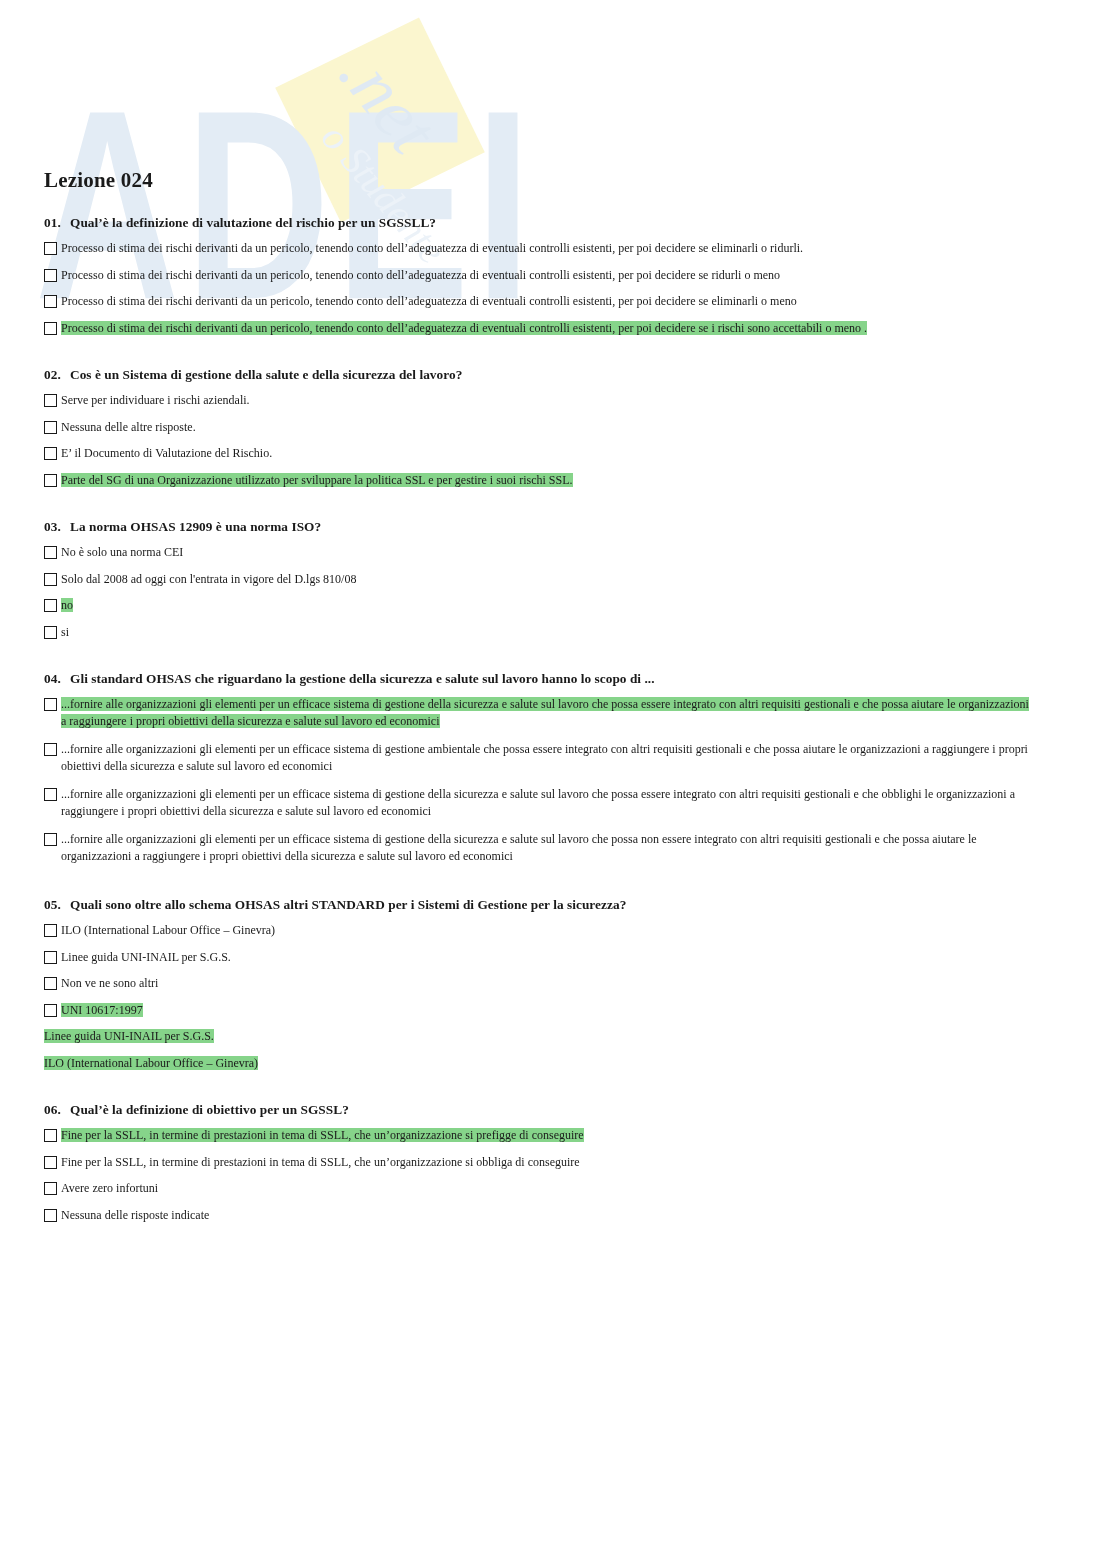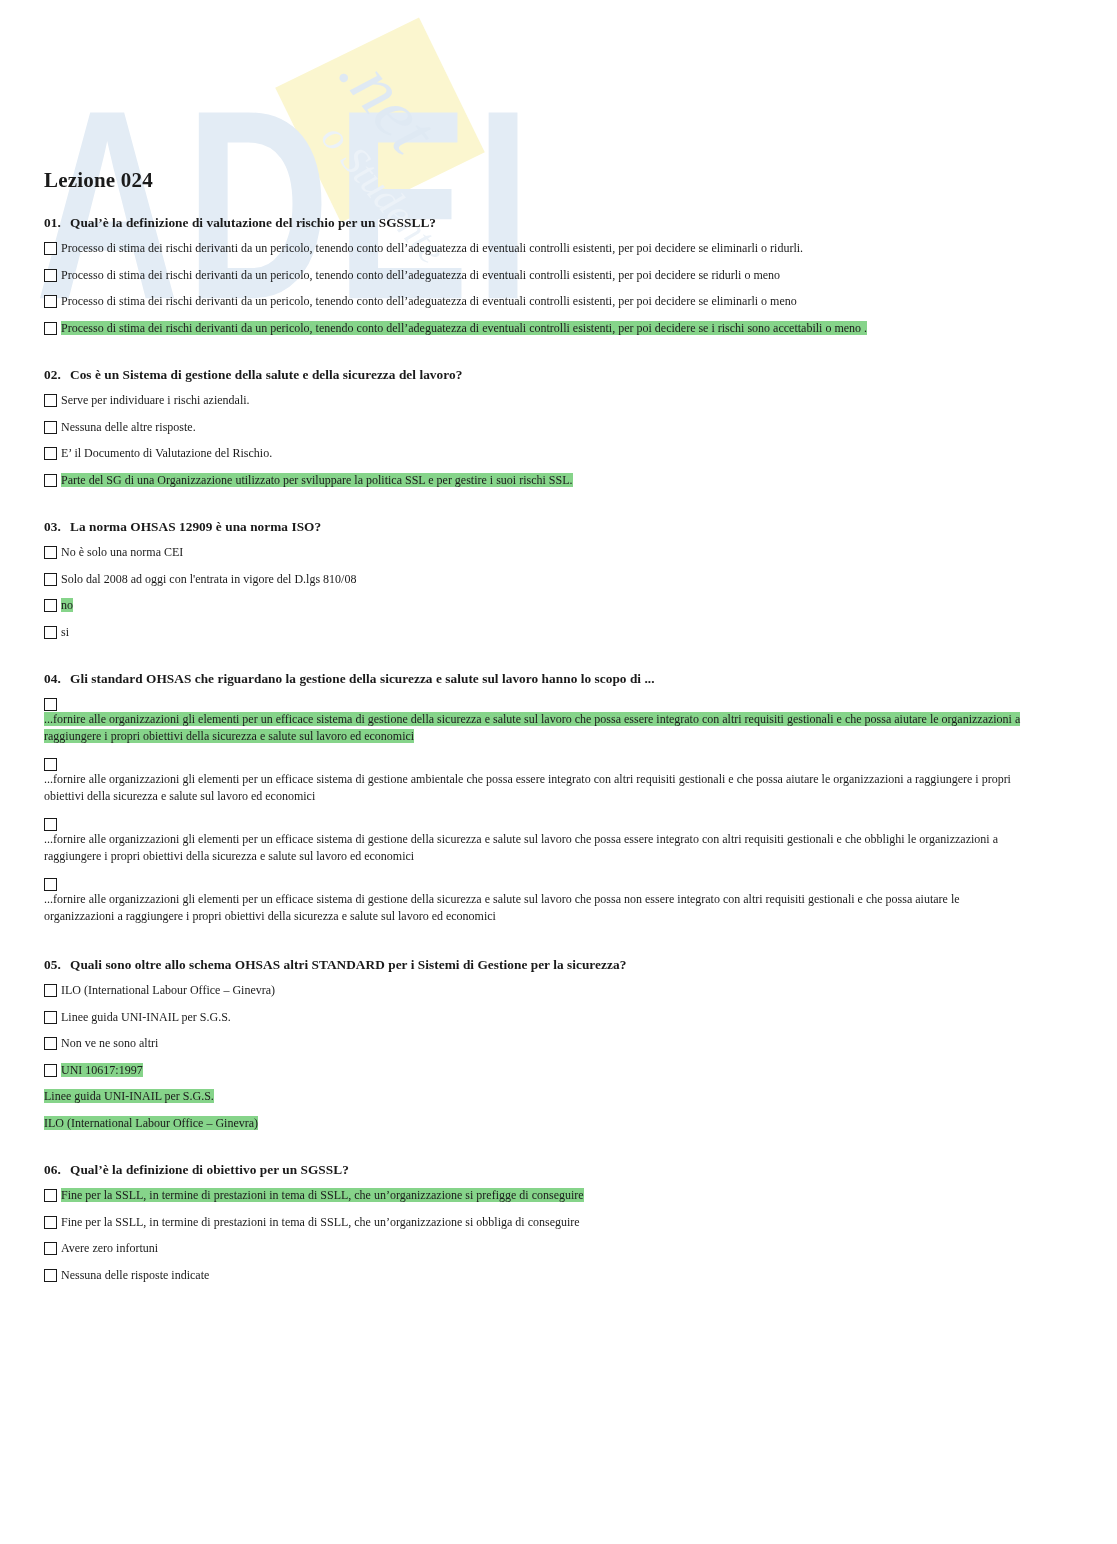--- a/index.html
+++ b/index.html
@@ -97,21 +97,21 @@
   .q-num {
     display: inline-block;
     width: 26px;
   }
   .answers { }
   .answer {
     display: flex;
     align-items: flex-start;
     margin-bottom: 10px;
   }
-  .answer.multiline { margin-bottom: 12px; flex-direction: column; }
+  .answer.multiline { margin-bottom: 12px; }
   .cb {
     flex: 0 0 auto;
     width: 11px;
     height: 11px;
     border: 1.6px solid #1a1a1a;
     background: #ffffff;
     margin-top: 2px;
     margin-right: 4px;
     box-sizing: content-box;
   }

